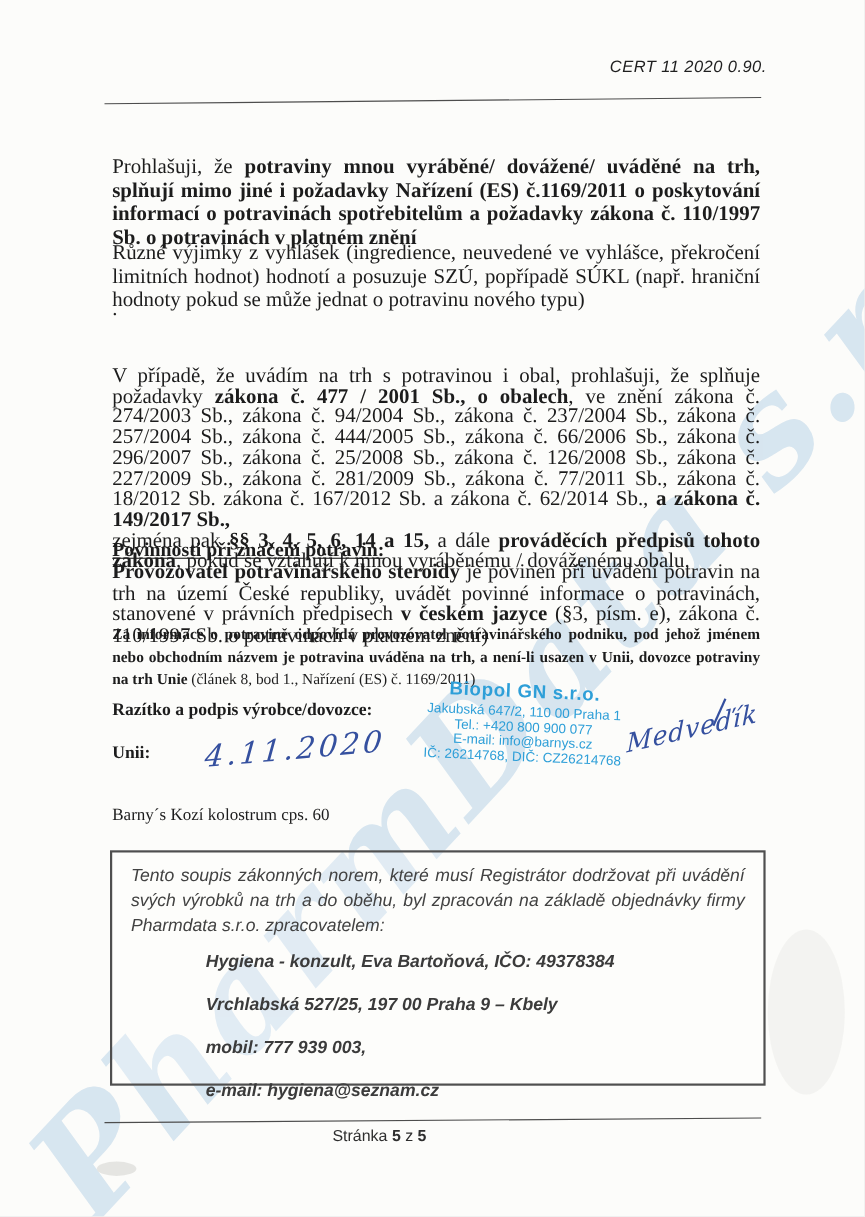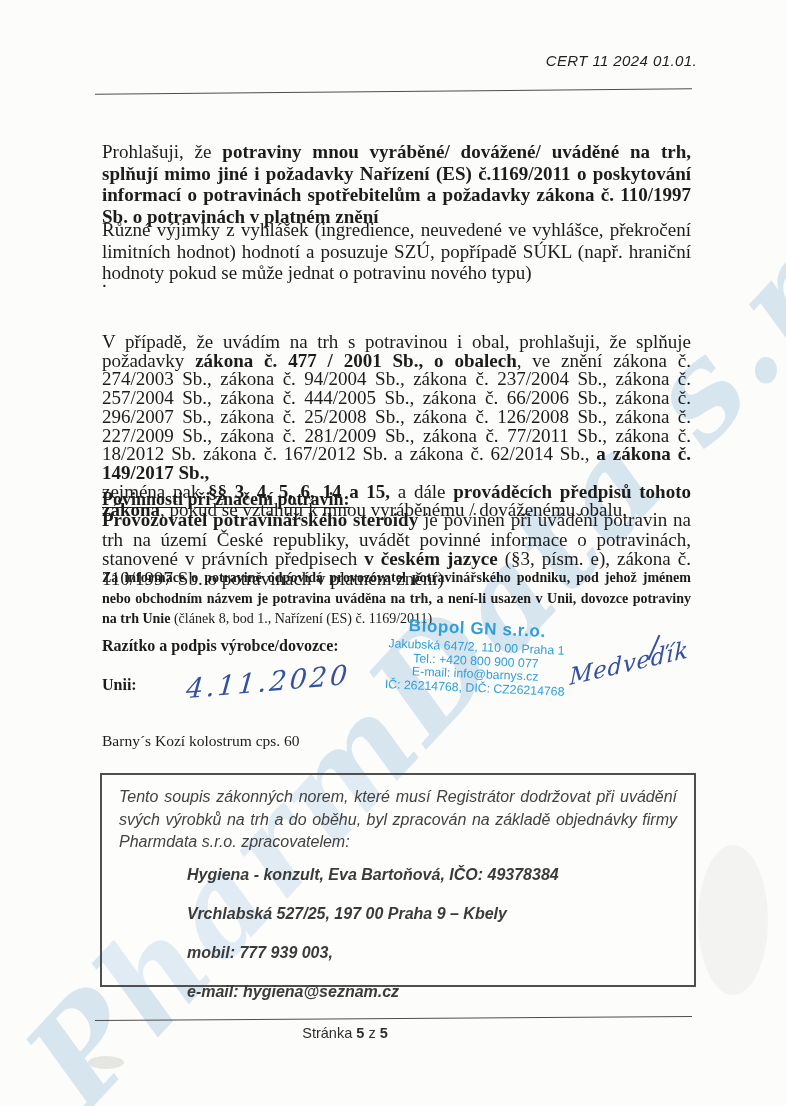--- a/index.html
+++ b/index.html
@@ -117,21 +117,21 @@
   .artifact-1{left:88px;top:1056px;width:36px;height:13px;background:#d8d8d6;opacity:.65;}
   .artifact-2{left:698px;top:845px;width:70px;height:150px;background:#efefed;opacity:.7;}
 </style>
 </head>
 <body>
 
 <div class="page">
 
   <div class="watermark">PharmData s.r.o.</div>
 
-  <div class="doc-ref">CERT 11 2024 01.01.</div>
+  <div class="doc-ref">CERT 11 2020 0.90.</div>
   <div class="rule rule-top"></div>
 
   <div class="para p1"><span>Prohlašuji, že </span><span class="b">potraviny mnou vyráběné/ dovážené/ uváděné na trh, splňují mimo jiné i požadavky Nařízení (ES) č.1169/2011 o poskytování informací o potravinách spotřebitelům a požadavky zákona č. 110/1997 Sb. o potravinách v platném znění</span></div>
 
   <div class="para p2">Různé výjimky z vyhlášek (ingredience, neuvedené ve vyhlášce, překročení limitních hodnot) hodnotí a posuzuje SZÚ, popřípadě SÚKL (např. hraniční hodnoty pokud se může jednat o potravinu nového typu)</div>
   <div class="para stray-dot">.</div>
 
 
   <div class="para p4"><span>V případě, že uvádím na trh s potravinou i obal, prohlašuji, že splňuje požadavky </span><span class="b">zákona č. 477 / 2001 Sb., o obalech</span><span>, ve znění zákona č. 274/2003 Sb., zákona č. 94/2004 Sb., zákona č. 237/2004 Sb., zákona č. 257/2004 Sb., zákona č. 444/2005 Sb., zákona č. 66/2006 Sb., zákona č. 296/2007 Sb., zákona č. 25/2008 Sb., zákona č. 126/2008 Sb., zákona č. 227/2009 Sb., zákona č. 281/2009 Sb., zákona č. 77/2011 Sb., zákona č. 18/2012 Sb. zákona č. 167/2012 Sb. a zákona č. 62/2014 Sb., </span><span class="b">a zákona č. 149/2017 Sb.,</span><br><span>zejména pak </span><span class="b">§§ 3, 4, 5, 6, 14 a 15,</span><span> a dále </span><span class="b">prováděcích předpisů tohoto zákona</span><span>, pokud se vztahují k mnou vyráběnému / dováženému obalu.</span></div>
 

